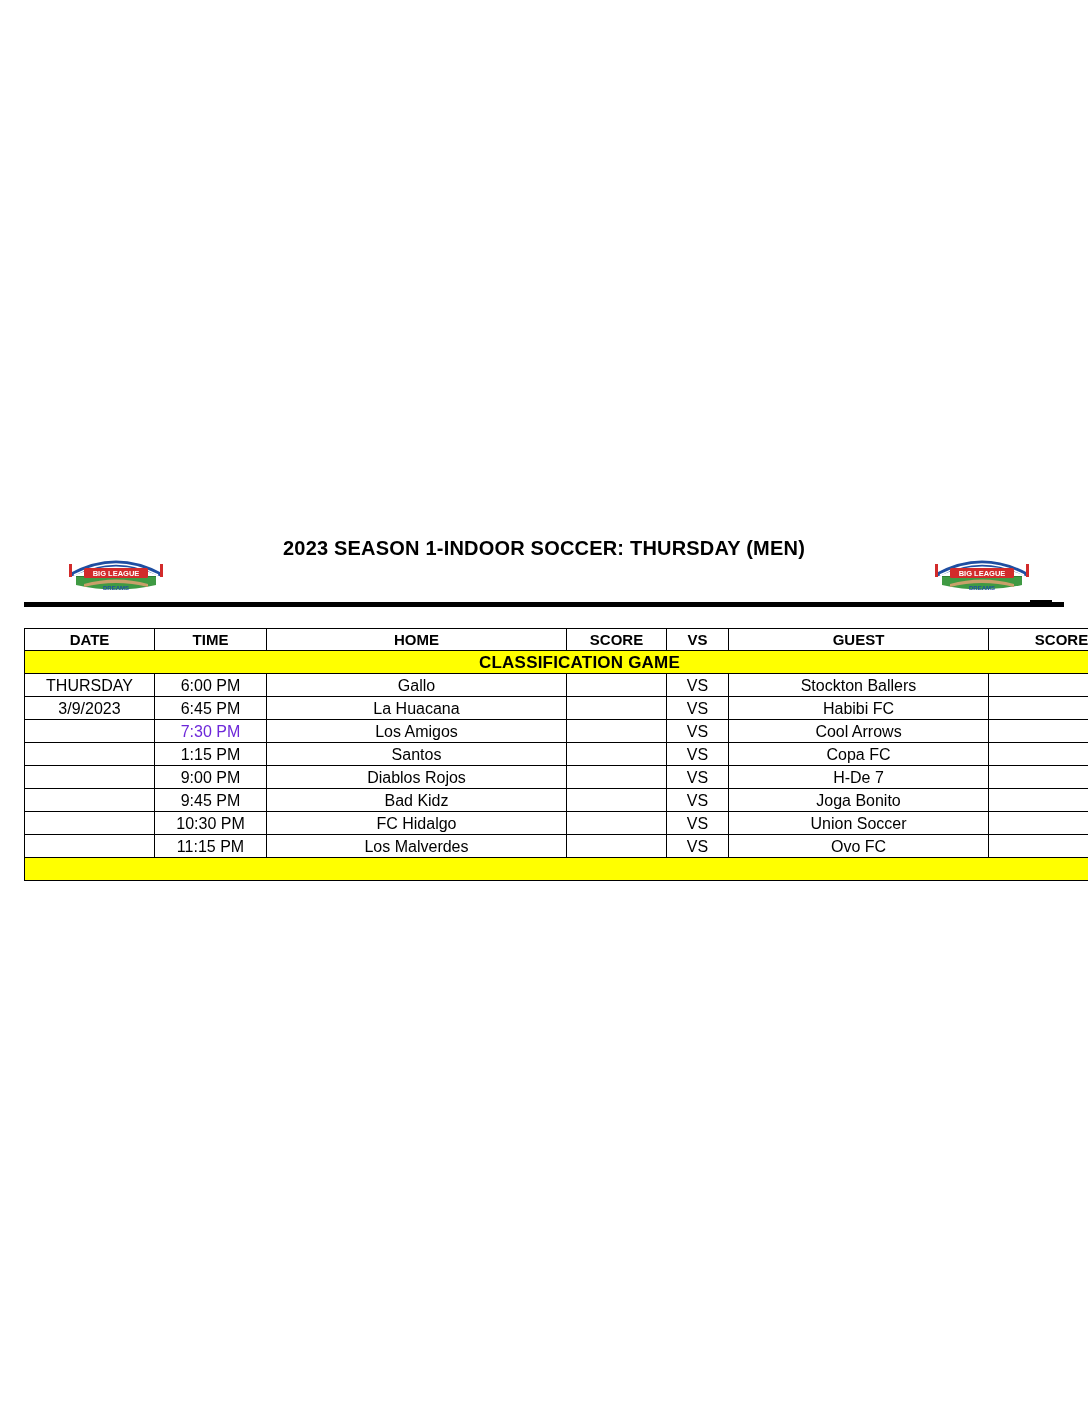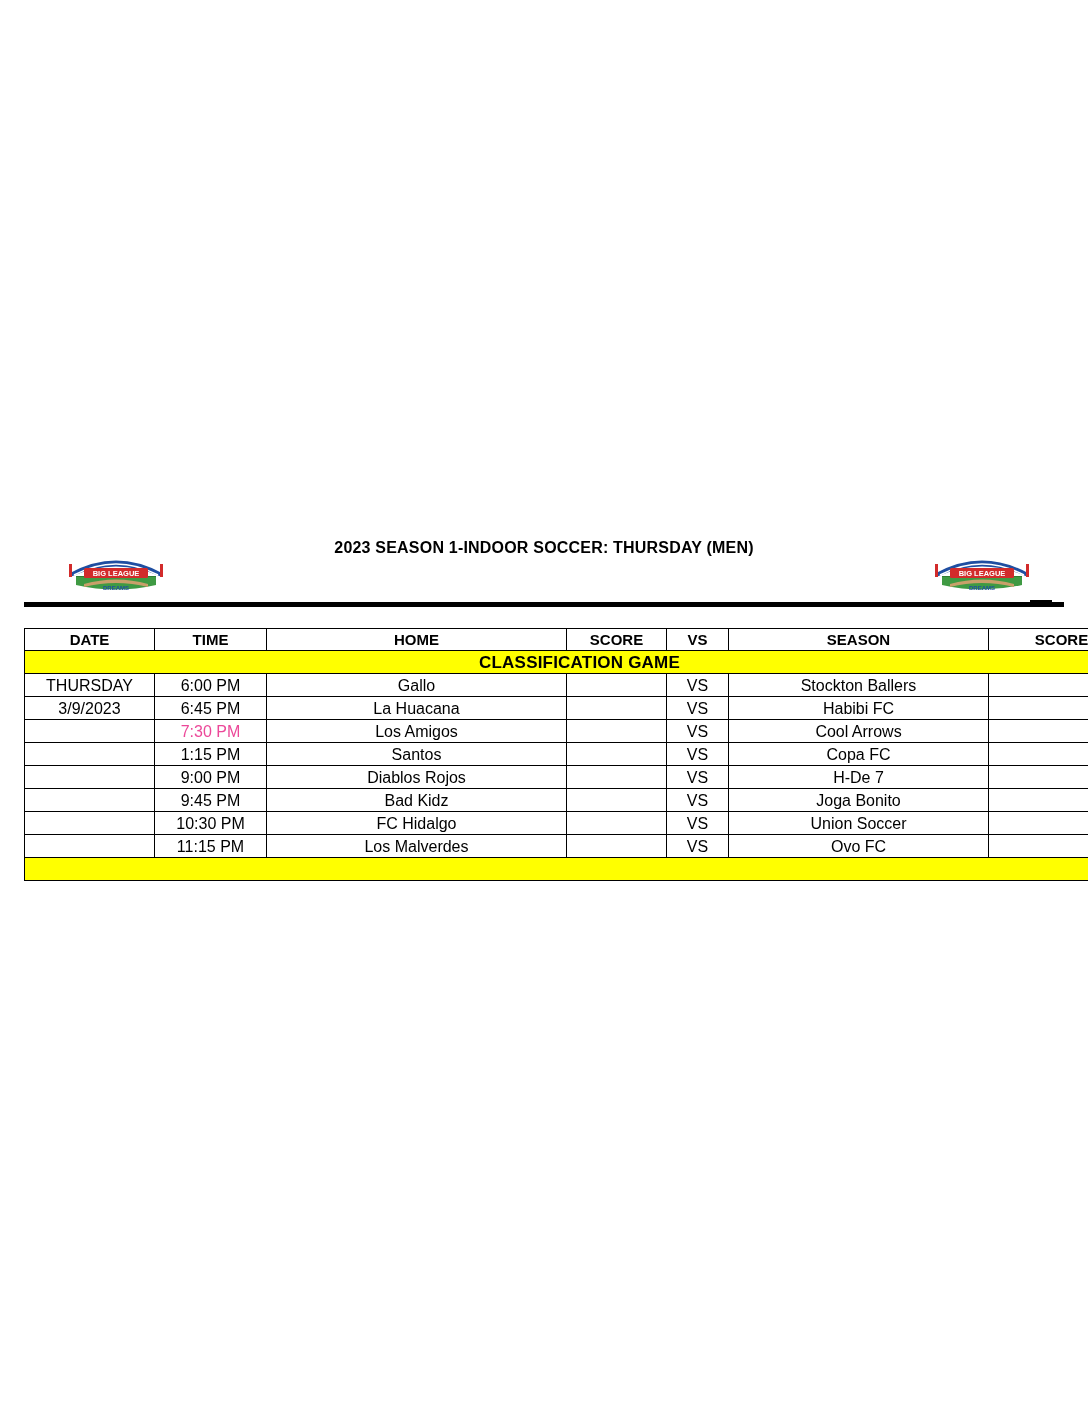--- a/index.html
+++ b/index.html
@@ -40,21 +40,21 @@
     text-align: center;
   }
   .title-line-1 {
     font-size: 21px;
     font-weight: bold;
     letter-spacing: 0.2px;
     line-height: 26px;
     white-space: nowrap;
   }
   .title-line-2 {
-    font-size: 16px;
+    font-size: 20px;
     font-weight: bold;
     letter-spacing: 0.2px;
     line-height: 24px;
     white-space: nowrap;
   }
 
   
   .logo {
     position: absolute;
     width: 104px;
@@ -144,21 +144,21 @@
   }
 
   
   td.date-blank {
     border-left: 1px solid #000000;
     border-right: 1px solid #000000;
     border-top: none;
     border-bottom: none;
   }
   td.greyed {
-    color: #ec4899;
+    color: #6d28d9;
   }
 </style>
 </head>
 <body>
 
 <div class="sheet">
 
   <div class="header">
 
     <div class="logo logo-left">
@@ -212,21 +212,21 @@
         <col class="col-guest">
         <col class="col-score2">
       </colgroup>
       <thead>
         <tr>
           <td>DATE</td>
           <td>TIME</td>
           <td>HOME</td>
           <td>SCORE</td>
           <td>VS</td>
-          <td>SEASON</td>
+          <td>GUEST</td>
           <td>SCORE</td>
         </tr>
       </thead>
       <tbody>
         <tr class="banner">
           <td colspan="7">CLASSIFICATION GAME</td>
         </tr>
 
         <tr class="game">
           <td>THURSDAY</td>

